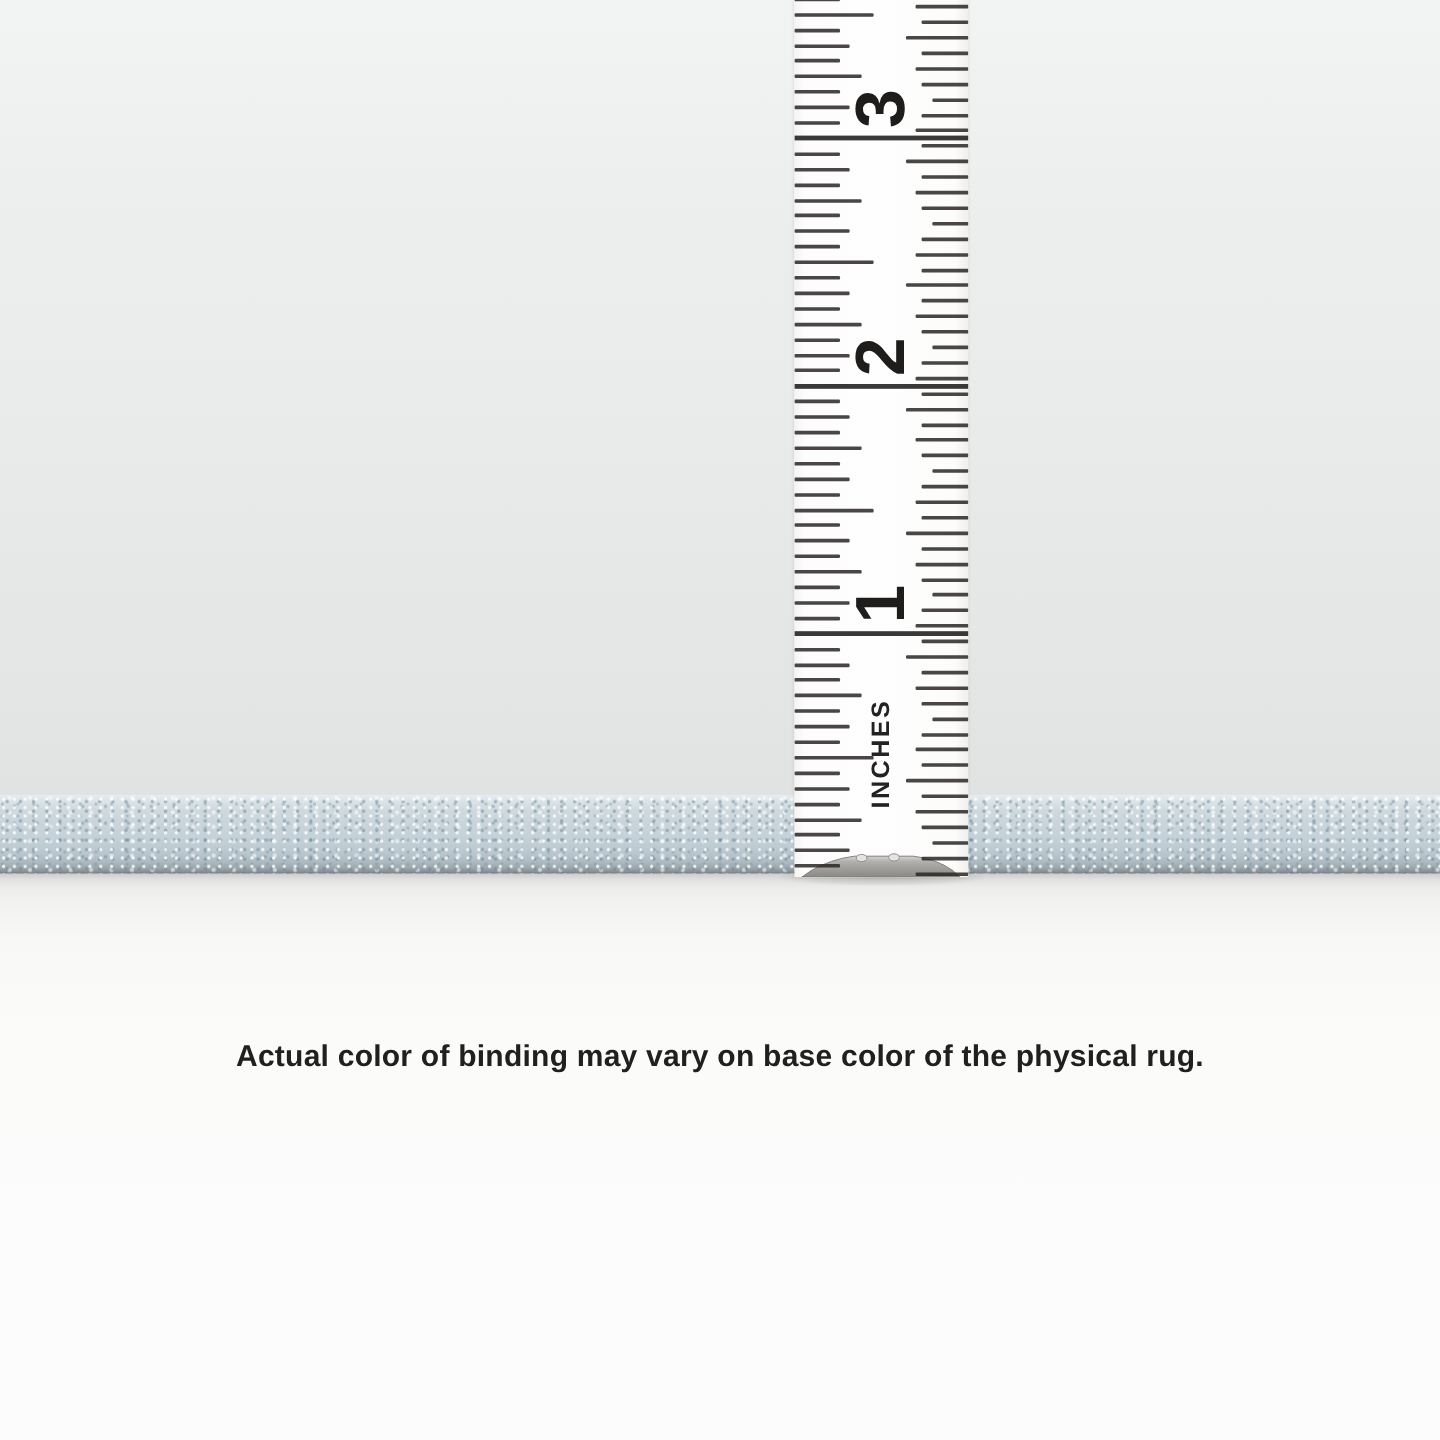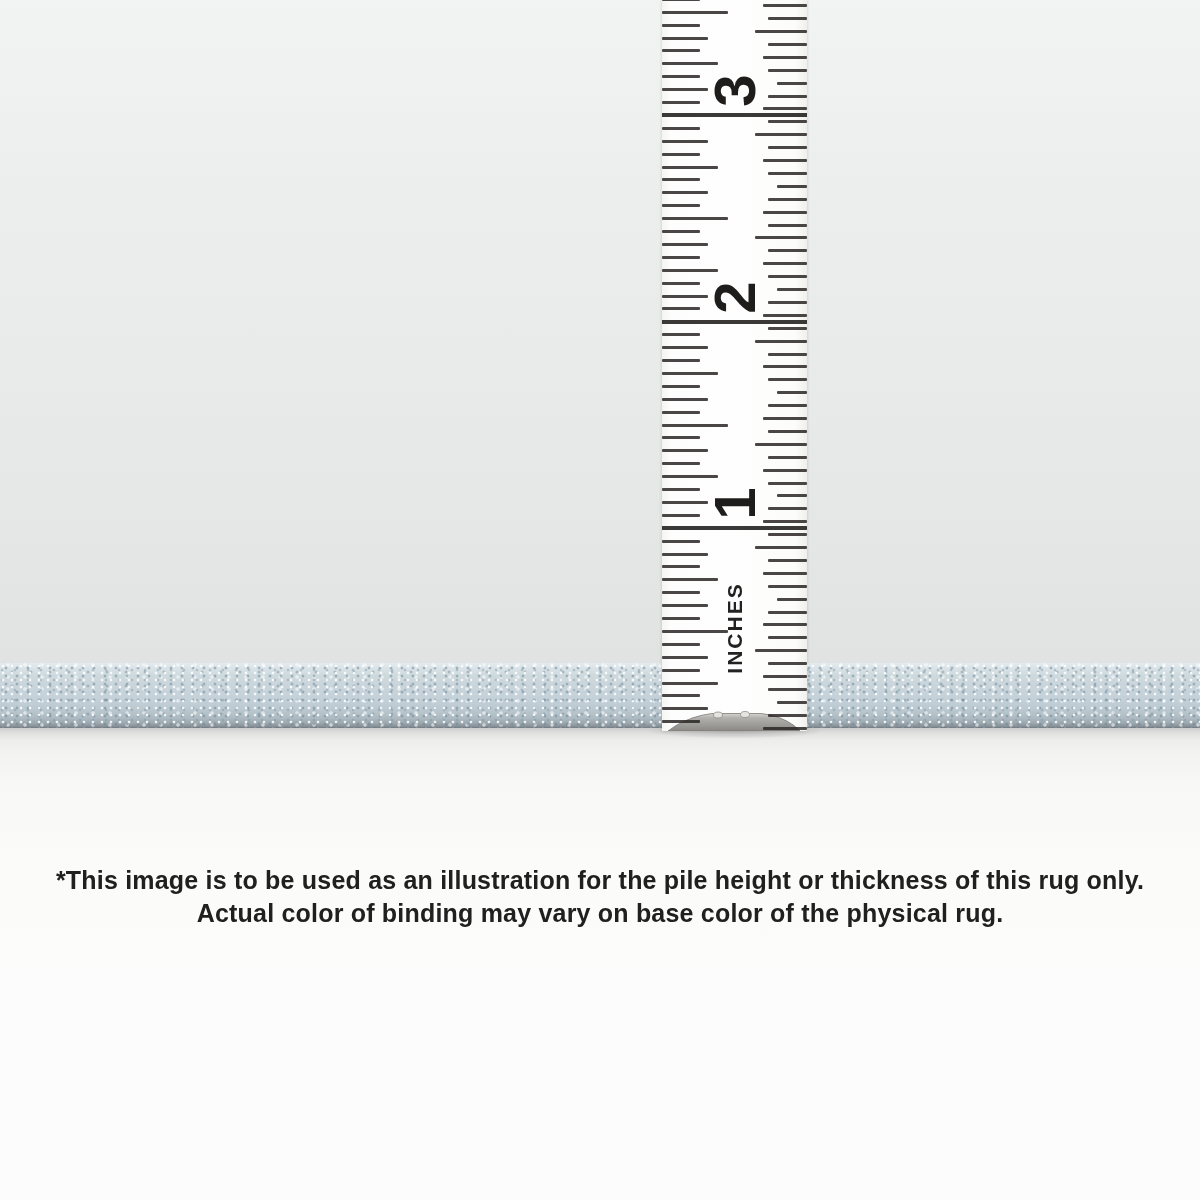--- a/index.html
+++ b/index.html
@@ -221,16 +221,15 @@
       <div class="tick right" style="top: 81.65px; width: 30px;"></div>
       <div class="tick right" style="top: 68.75px; width: 39px;"></div>
       <div class="tick right" style="top: 55.85px; width: 44px;"></div>
       <div class="tick right" style="top: 42.95px; width: 39px;"></div>
       <div class="tick right" style="top: 30.05px; width: 52px;"></div>
       <div class="tick right" style="top: 17.15px; width: 39px;"></div>
       <div class="tick right" style="top: 4.25px; width: 44px;"></div>
     </div>
 
   <div class="caption">
-    <div>*This image is to be used as an illustration for the pile height or thickness of this rug only.</div>
     <div>Actual color of binding may vary on base color of the physical rug.</div>
   </div>
 </div>
 
 </body></html>

